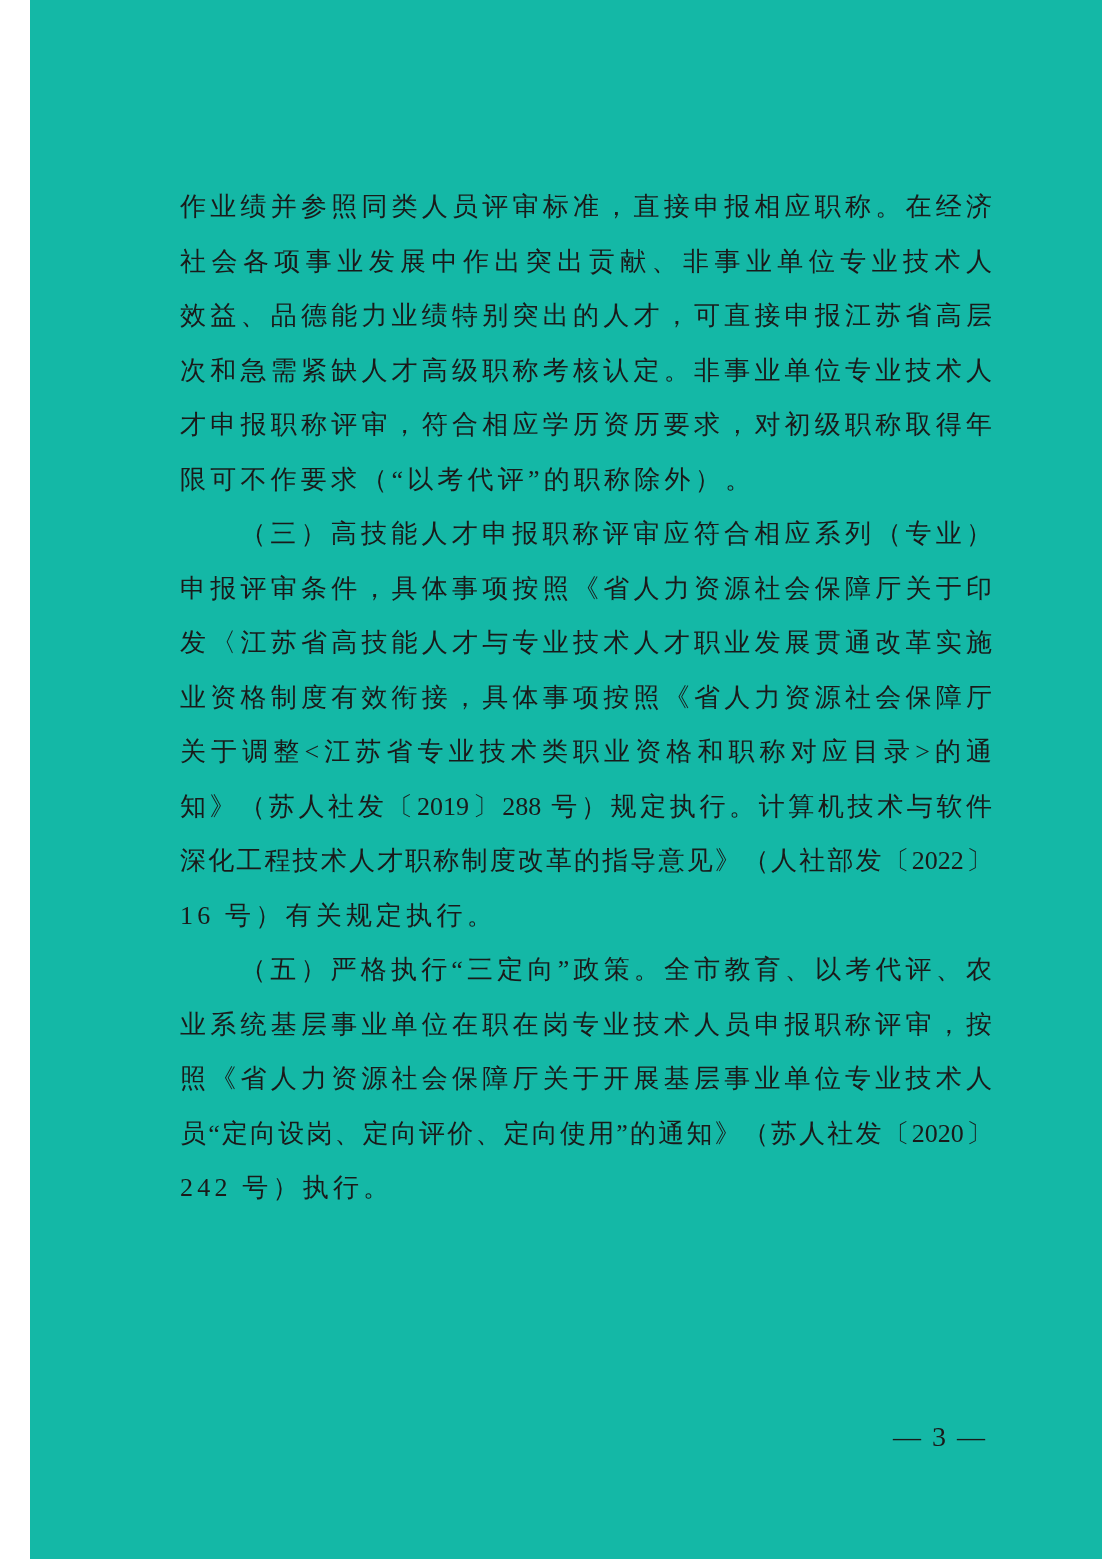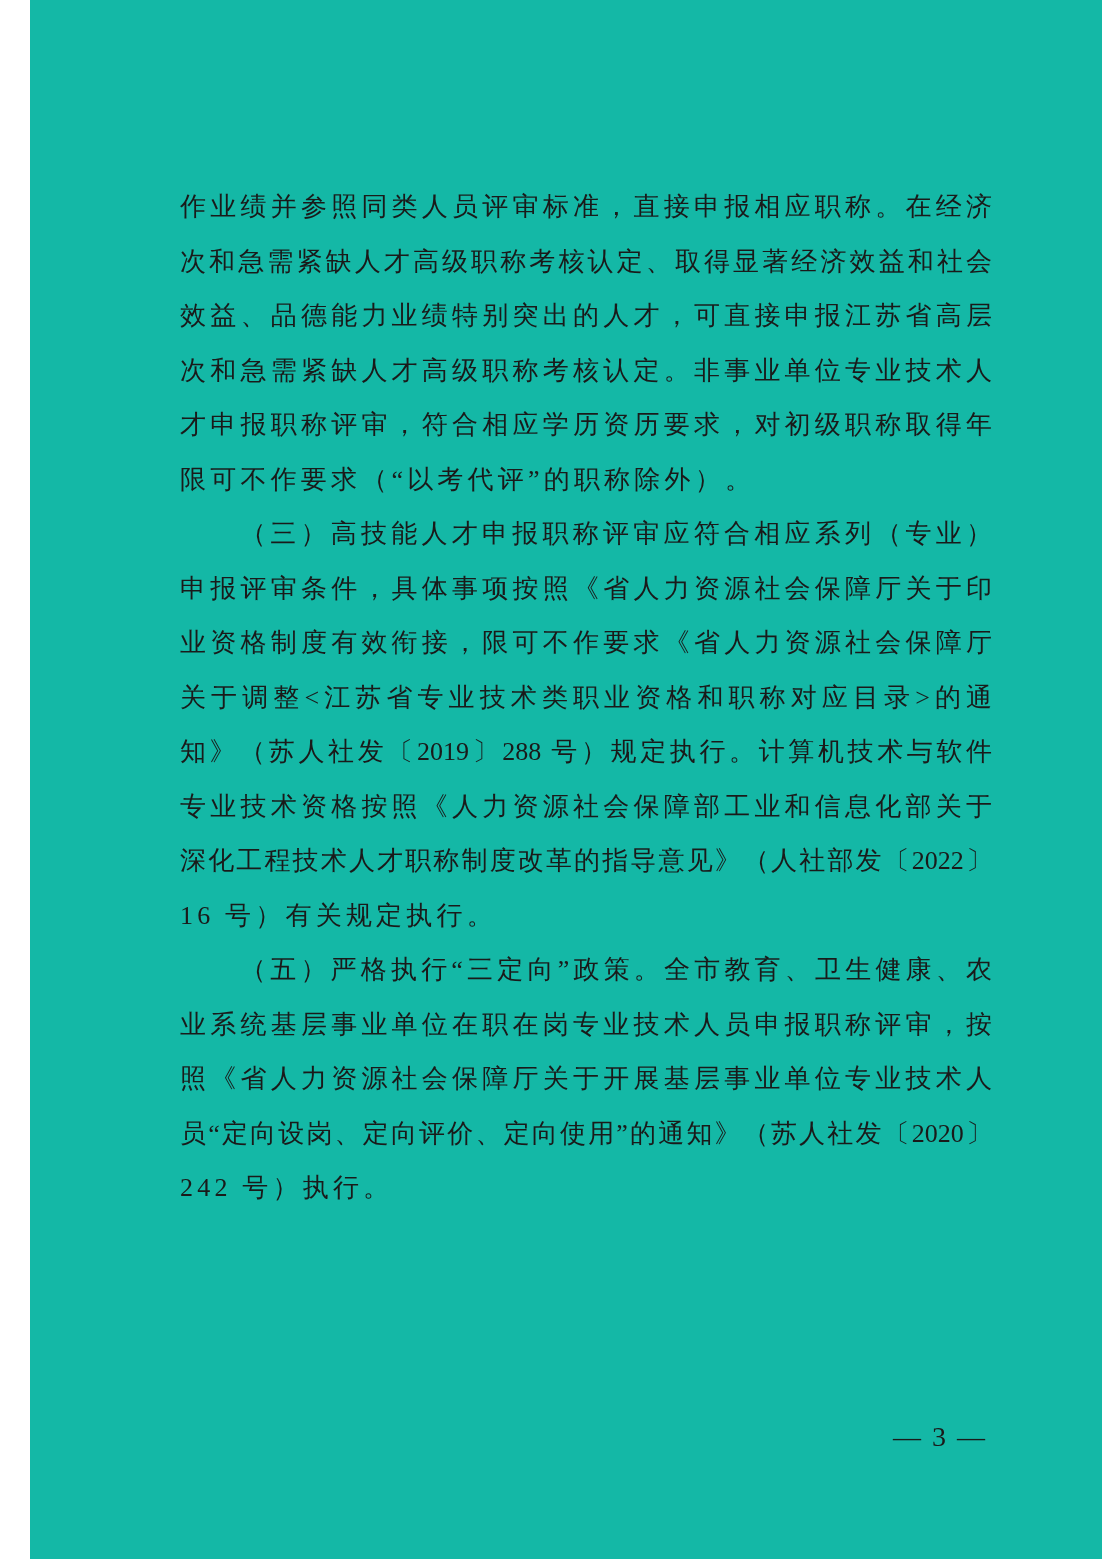--- a/index.html
+++ b/index.html
@@ -56,37 +56,37 @@
     letter-spacing: 2px;
   }
 </style>
 </head>
 <body>
 
 <div class="page">
   <div class="content">
 
     <div class="ln full">作业绩并参照同类人员评审标准，直接申报相应职称。在经济</div>
-    <div class="ln full">次和急需紧缺人才高级职称考核认定、取得显著经济效益和社会</div>
+    <div class="ln full">社会各项事业发展中作出突出贡献、非事业单位专业技术人</div>
     <div class="ln full">效益、品德能力业绩特别突出的人才，可直接申报江苏省高层</div>
     <div class="ln full">次和急需紧缺人才高级职称考核认定。非事业单位专业技术人</div>
     <div class="ln full">才申报职称评审，符合相应学历资历要求，对初级职称取得年</div>
     <div class="ln short">限可不作要求（“以考代评”的职称除外）。</div>
 
     <div class="ln full ind">（三）高技能人才申报职称评审应符合相应系列（专业）</div>
     <div class="ln full">申报评审条件，具体事项按照《省人力资源社会保障厅关于印</div>
+    <div class="ln full">发〈江苏省高技能人才与专业技术人才职业发展贯通改革实施</div>
 
-    <div class="ln full">业资格制度有效衔接，限可不作要求《省人力资源社会保障厅</div>
+    <div class="ln full">业资格制度有效衔接，具体事项按照《省人力资源社会保障厅</div>
     <div class="ln full">关于调整&lt;江苏省专业技术类职业资格和职称对应目录&gt;的通</div>
     <div class="ln full">知》（苏人社发〔2019〕288 号）规定执行。计算机技术与软件</div>
-    <div class="ln full">专业技术资格按照《人力资源社会保障部工业和信息化部关于</div>
     <div class="ln full">深化工程技术人才职称制度改革的指导意见》（人社部发〔2022〕</div>
     <div class="ln short">16 号）有关规定执行。</div>
 
-    <div class="ln full ind">（五）严格执行“三定向”政策。全市教育、卫生健康、农</div>
+    <div class="ln full ind">（五）严格执行“三定向”政策。全市教育、以考代评、农</div>
     <div class="ln full">业系统基层事业单位在职在岗专业技术人员申报职称评审，按</div>
     <div class="ln full">照《省人力资源社会保障厅关于开展基层事业单位专业技术人</div>
     <div class="ln full">员“定向设岗、定向评价、定向使用”的通知》（苏人社发〔2020〕</div>
     <div class="ln short">242 号）执行。</div>
 
   </div>
 
   <div class="footer">— 3 —</div>
 </div>
 

